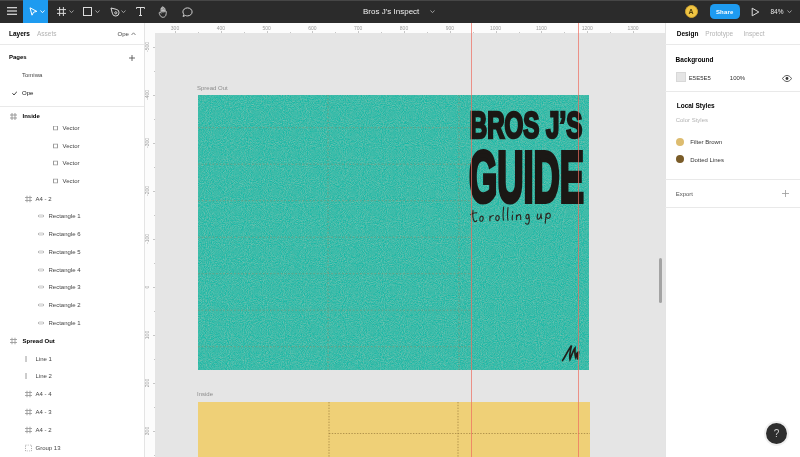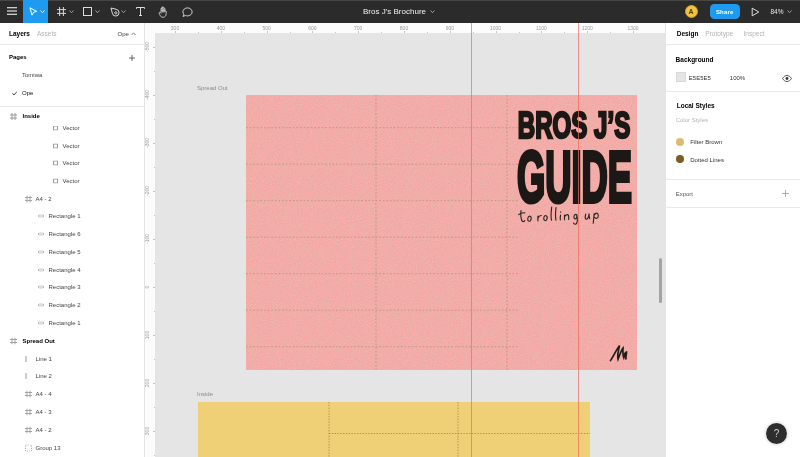--- a/index.html
+++ b/index.html
@@ -23,21 +23,21 @@
   .rowlbl { white-space:nowrap; }
   .rtxt { position:absolute; font-size:6px; color:#333; white-space:nowrap; }
   .chev { stroke:#9e9e9e; stroke-width:1; fill:none; }
 </style>
 </head>
 <body>
 <div id="app">
 
   <div id="canvas">
     <div class="framelabel" style="left:52px; top:61.5px;">Spread Out</div>
-    <div id="kraft" class="abs" style="left:53px; top:72.3px; width:391px; height:274.7px; background:#fca5a5;margin-left:48px;">
+    <div id="kraft" class="abs" style="left:53px; top:72.3px; width:391px; height:274.7px; background:#14b8a6;">
       <svg width="391" height="275" style="position:absolute;left:0;top:0;">
         <filter id="noiseD" x="0" y="0" width="100%" height="100%">
             <feTurbulence type="fractalNoise" baseFrequency="1.05" numOctaves="2" seed="7" stitchTiles="stitch"></feTurbulence>
             <feColorMatrix type="matrix" values="0 0 0 0 0.52  0 0 0 0 0.46  0 0 0 0 0.35  0 0 0 1.4 -0.35"></feColorMatrix>
           </filter>
         <filter id="noiseL" x="0" y="0" width="100%" height="100%">
             <feTurbulence type="fractalNoise" baseFrequency="0.95" numOctaves="2" seed="42" stitchTiles="stitch"></feTurbulence>
             <feColorMatrix type="matrix" values="0 0 0 0 0.83  0 0 0 0 0.78  0 0 0 0 0.67  0 0 0 1.3 -0.45"></feColorMatrix>
           </filter>
         <rect width="391" height="275" filter="url(#noiseD)" opacity="0.42"></rect>
@@ -195,21 +195,21 @@
       </svg>
     <svg style="position:absolute; left:135.5px; top:7px;" width="9" height="9" viewBox="0 0 9 9">
         <path d="M0.5 1.8 V0.5 H8.5 V1.8 M4.5 0.5 V8.5 M3 8.5 H6" fill="none" stroke="#dcdcdc" stroke-width="1"></path>
       </svg>
     <svg style="position:absolute; left:158px; top:6px;" width="11" height="12" viewBox="0 0 11 12">
         <path d="M3 6 V2.6 C3 1.8 4 1.8 4 2.6 M4 4.4 V1.3 C4 0.5 5 0.5 5 1.3 M5 4.3 V1.8 C5 1 6 1 6 1.8 M6 4.4 V2.9 C6 2.1 7 2.1 7 2.9 V5.2 M7 5.2 C7.3 4.6 8.1 4.7 8.2 5.4 C8.3 6.5 8.3 8.2 7.8 9.4 C7.2 10.8 6.1 11.3 4.9 11.3 C3.6 11.3 2.7 10.6 2 9.2 C1.5 8.2 0.8 6.9 1.4 6.4 C2 6 2.6 6.3 3 7.1 M4 4.4 V6 M5 4.3 V6 M6 4.4 V6" fill="none" stroke="#dcdcdc" stroke-width="0.85" stroke-linecap="round" stroke-linejoin="round"></path>
       </svg>
     <svg style="position:absolute; left:181.5px; top:6.5px;" width="11" height="11" viewBox="0 0 11 11">
         <path d="M5.5 0.9 C8.1 0.9 10.1 2.7 10.1 4.9 C10.1 7.1 8.1 8.9 5.5 8.9 C4.8 8.9 4.1 8.8 3.5 8.5 L1 9.4 L1.9 7.3 C1.3 6.6 0.9 5.8 0.9 4.9 C0.9 2.7 2.9 0.9 5.5 0.9 Z" fill="none" stroke="#dcdcdc" stroke-width="0.95"></path>
       </svg>
-    <div style="position:absolute; left:363px; top:7.2px; font-size:8px; color:#f0f0f0;">Bros J’s Brochure</div>
+    <div style="position:absolute; left:363px; top:7.2px; font-size:8px; color:#f0f0f0;">Bros J’s Inspect</div>
     <svg style="position:absolute; left:429.5px; top:10.2px;" width="5" height="3.5" viewBox="0 0 5 3.5">
         <path d="M0.5 0.5 L2.5 2.7 L4.5 0.5" fill="none" stroke="#9e9e9e" stroke-width="1"></path>
       </svg>
     <div style="position:absolute; left:684.5px; top:5px; width:13px; height:13px; border-radius:50%; background:#f0c543; border:1px solid #cfa32f; color:#50400e; font-size:7px; font-weight:bold; display:flex; align-items:center; justify-content:center;">A</div>
     <div style="position:absolute; left:710px; top:4px; width:29.5px; height:15px; border-radius:4.5px; background:#1e9bf0; color:#fff; font-size:6px; font-weight:bold; display:flex; align-items:center; justify-content:center; letter-spacing:0.2px;">Share</div>
     <svg style="position:absolute; left:750.5px; top:6.5px;" width="9" height="10" viewBox="0 0 9 10">
         <path d="M1.2 1.2 L7.8 5 L1.2 8.8 Z" fill="none" stroke="#dcdcdc" stroke-width="1" stroke-linejoin="round"></path>
       </svg>
     <div style="position:absolute; left:770.5px; top:8px; font-size:6.5px; color:#e8e8e8;">84%</div>
     <svg style="position:absolute; left:786.5px; top:10.2px;" width="5" height="3.5" viewBox="0 0 5 3.5">

